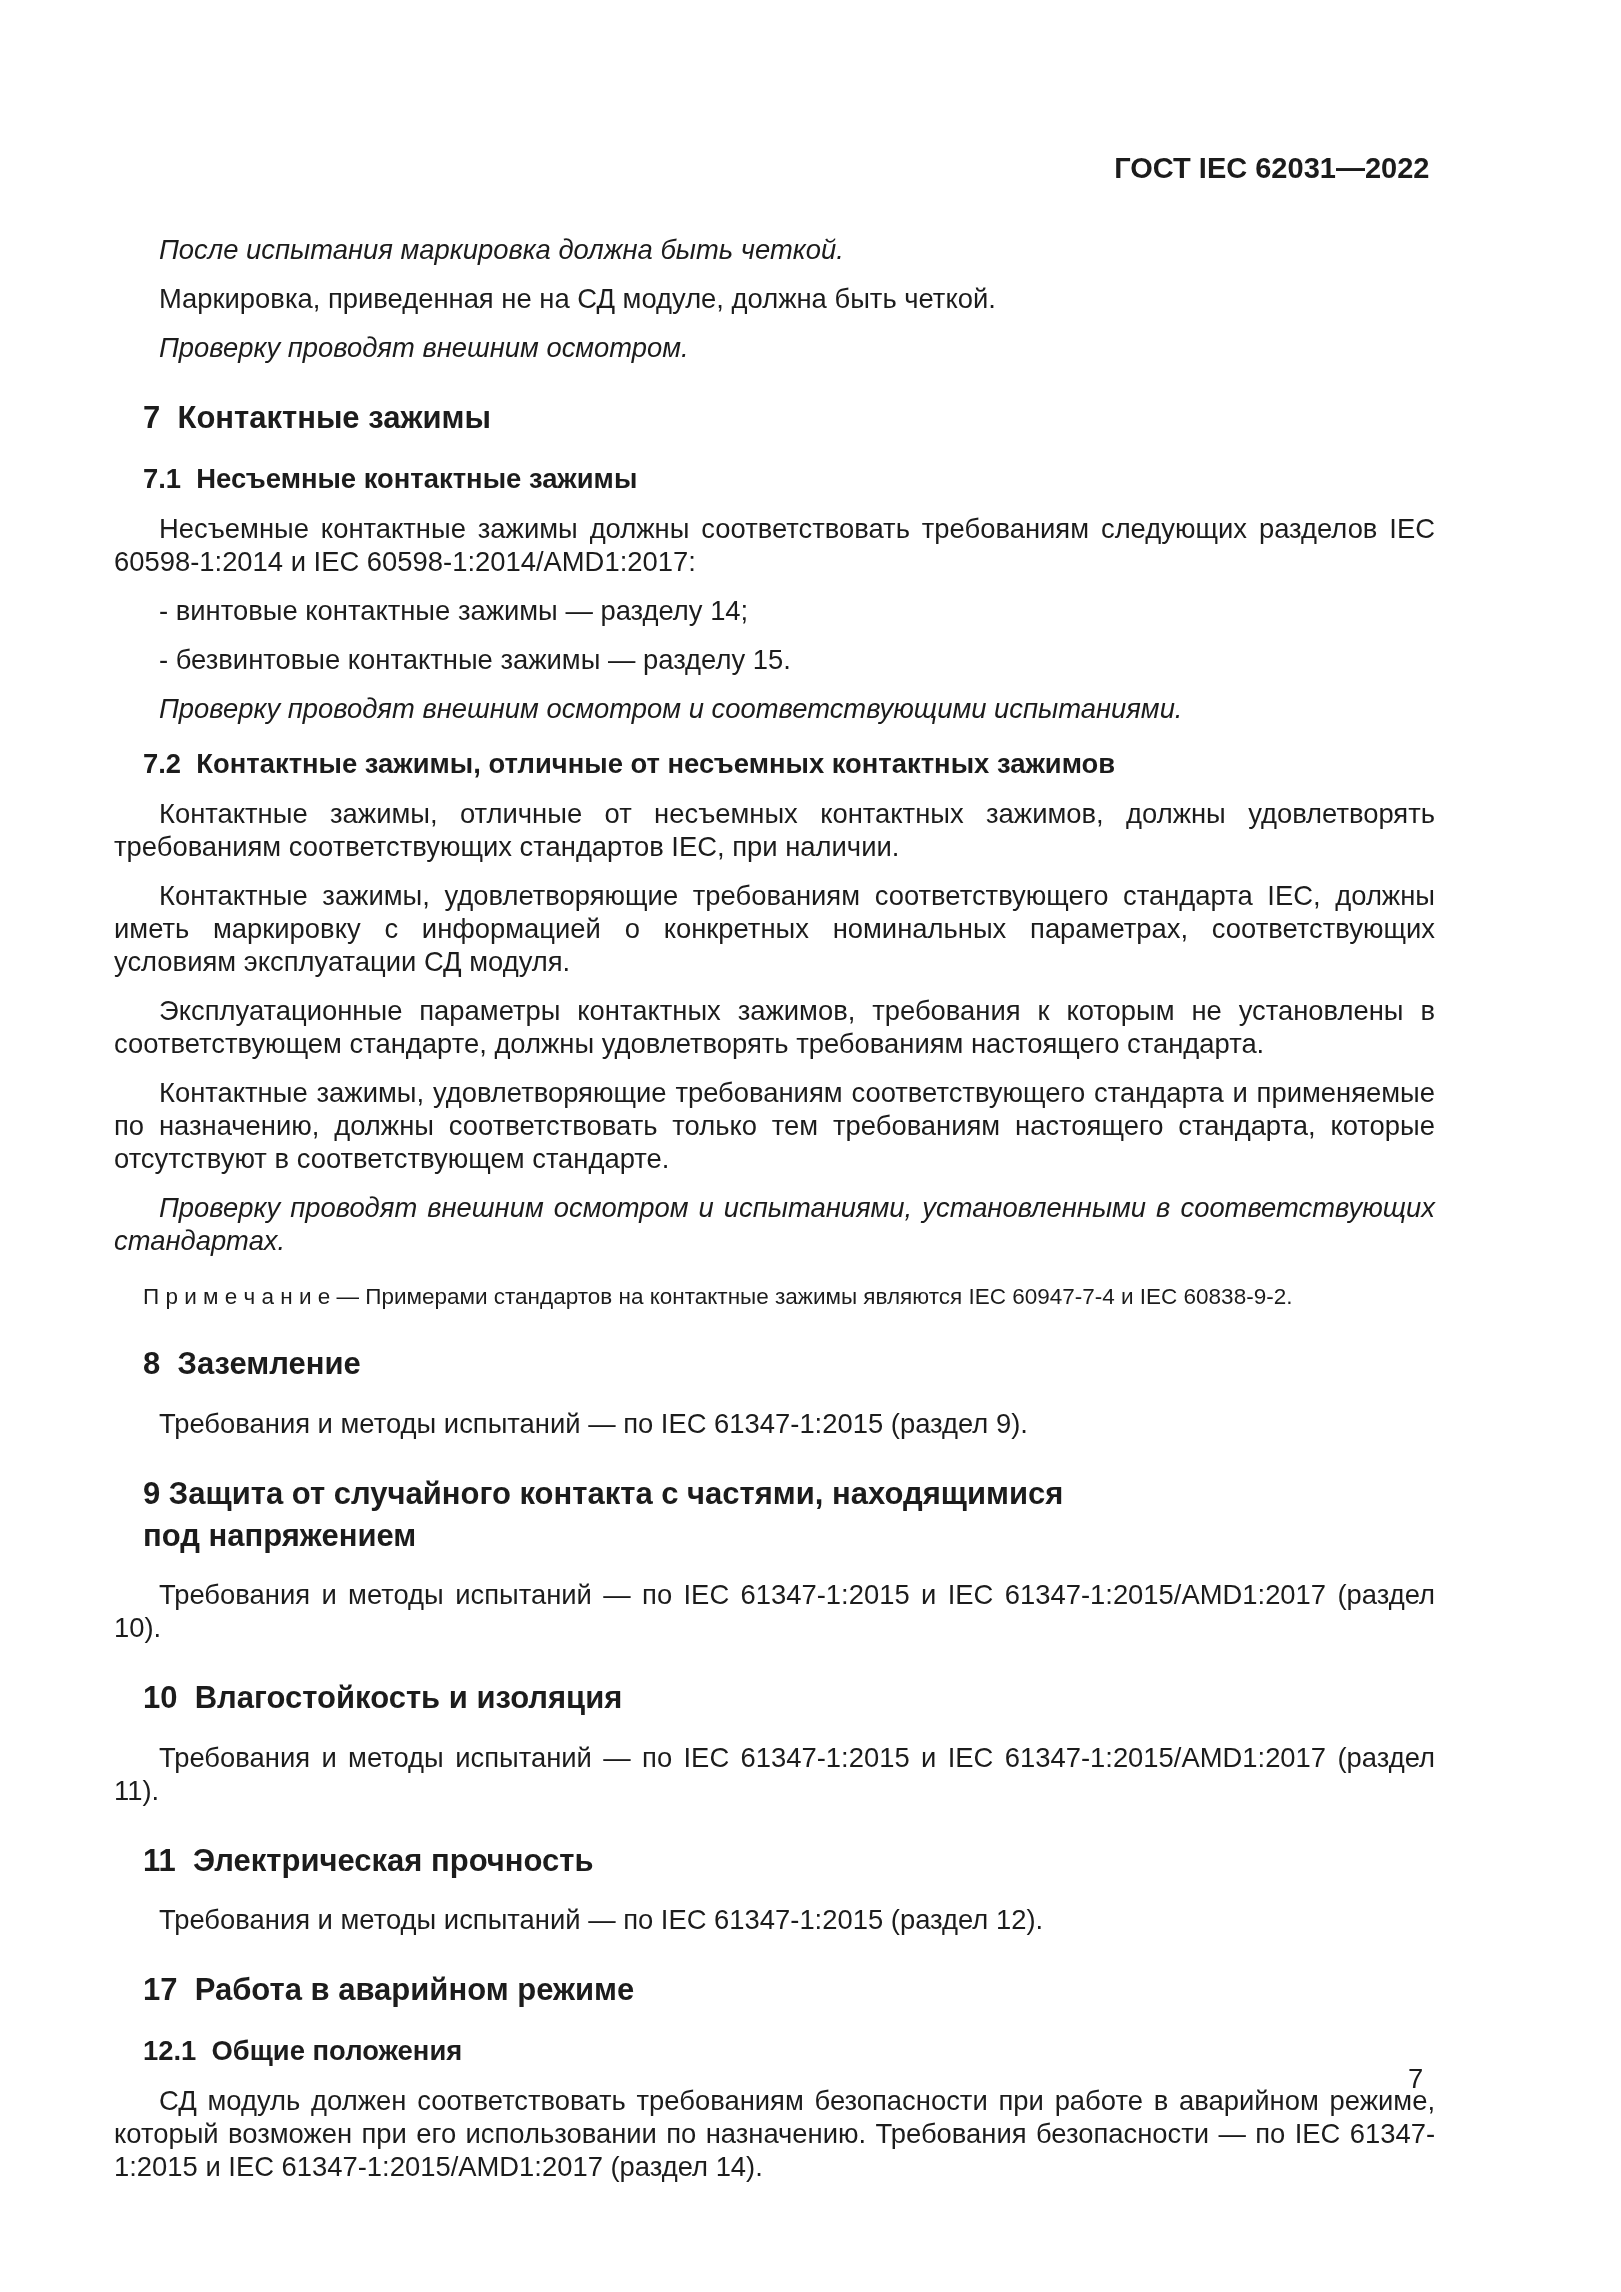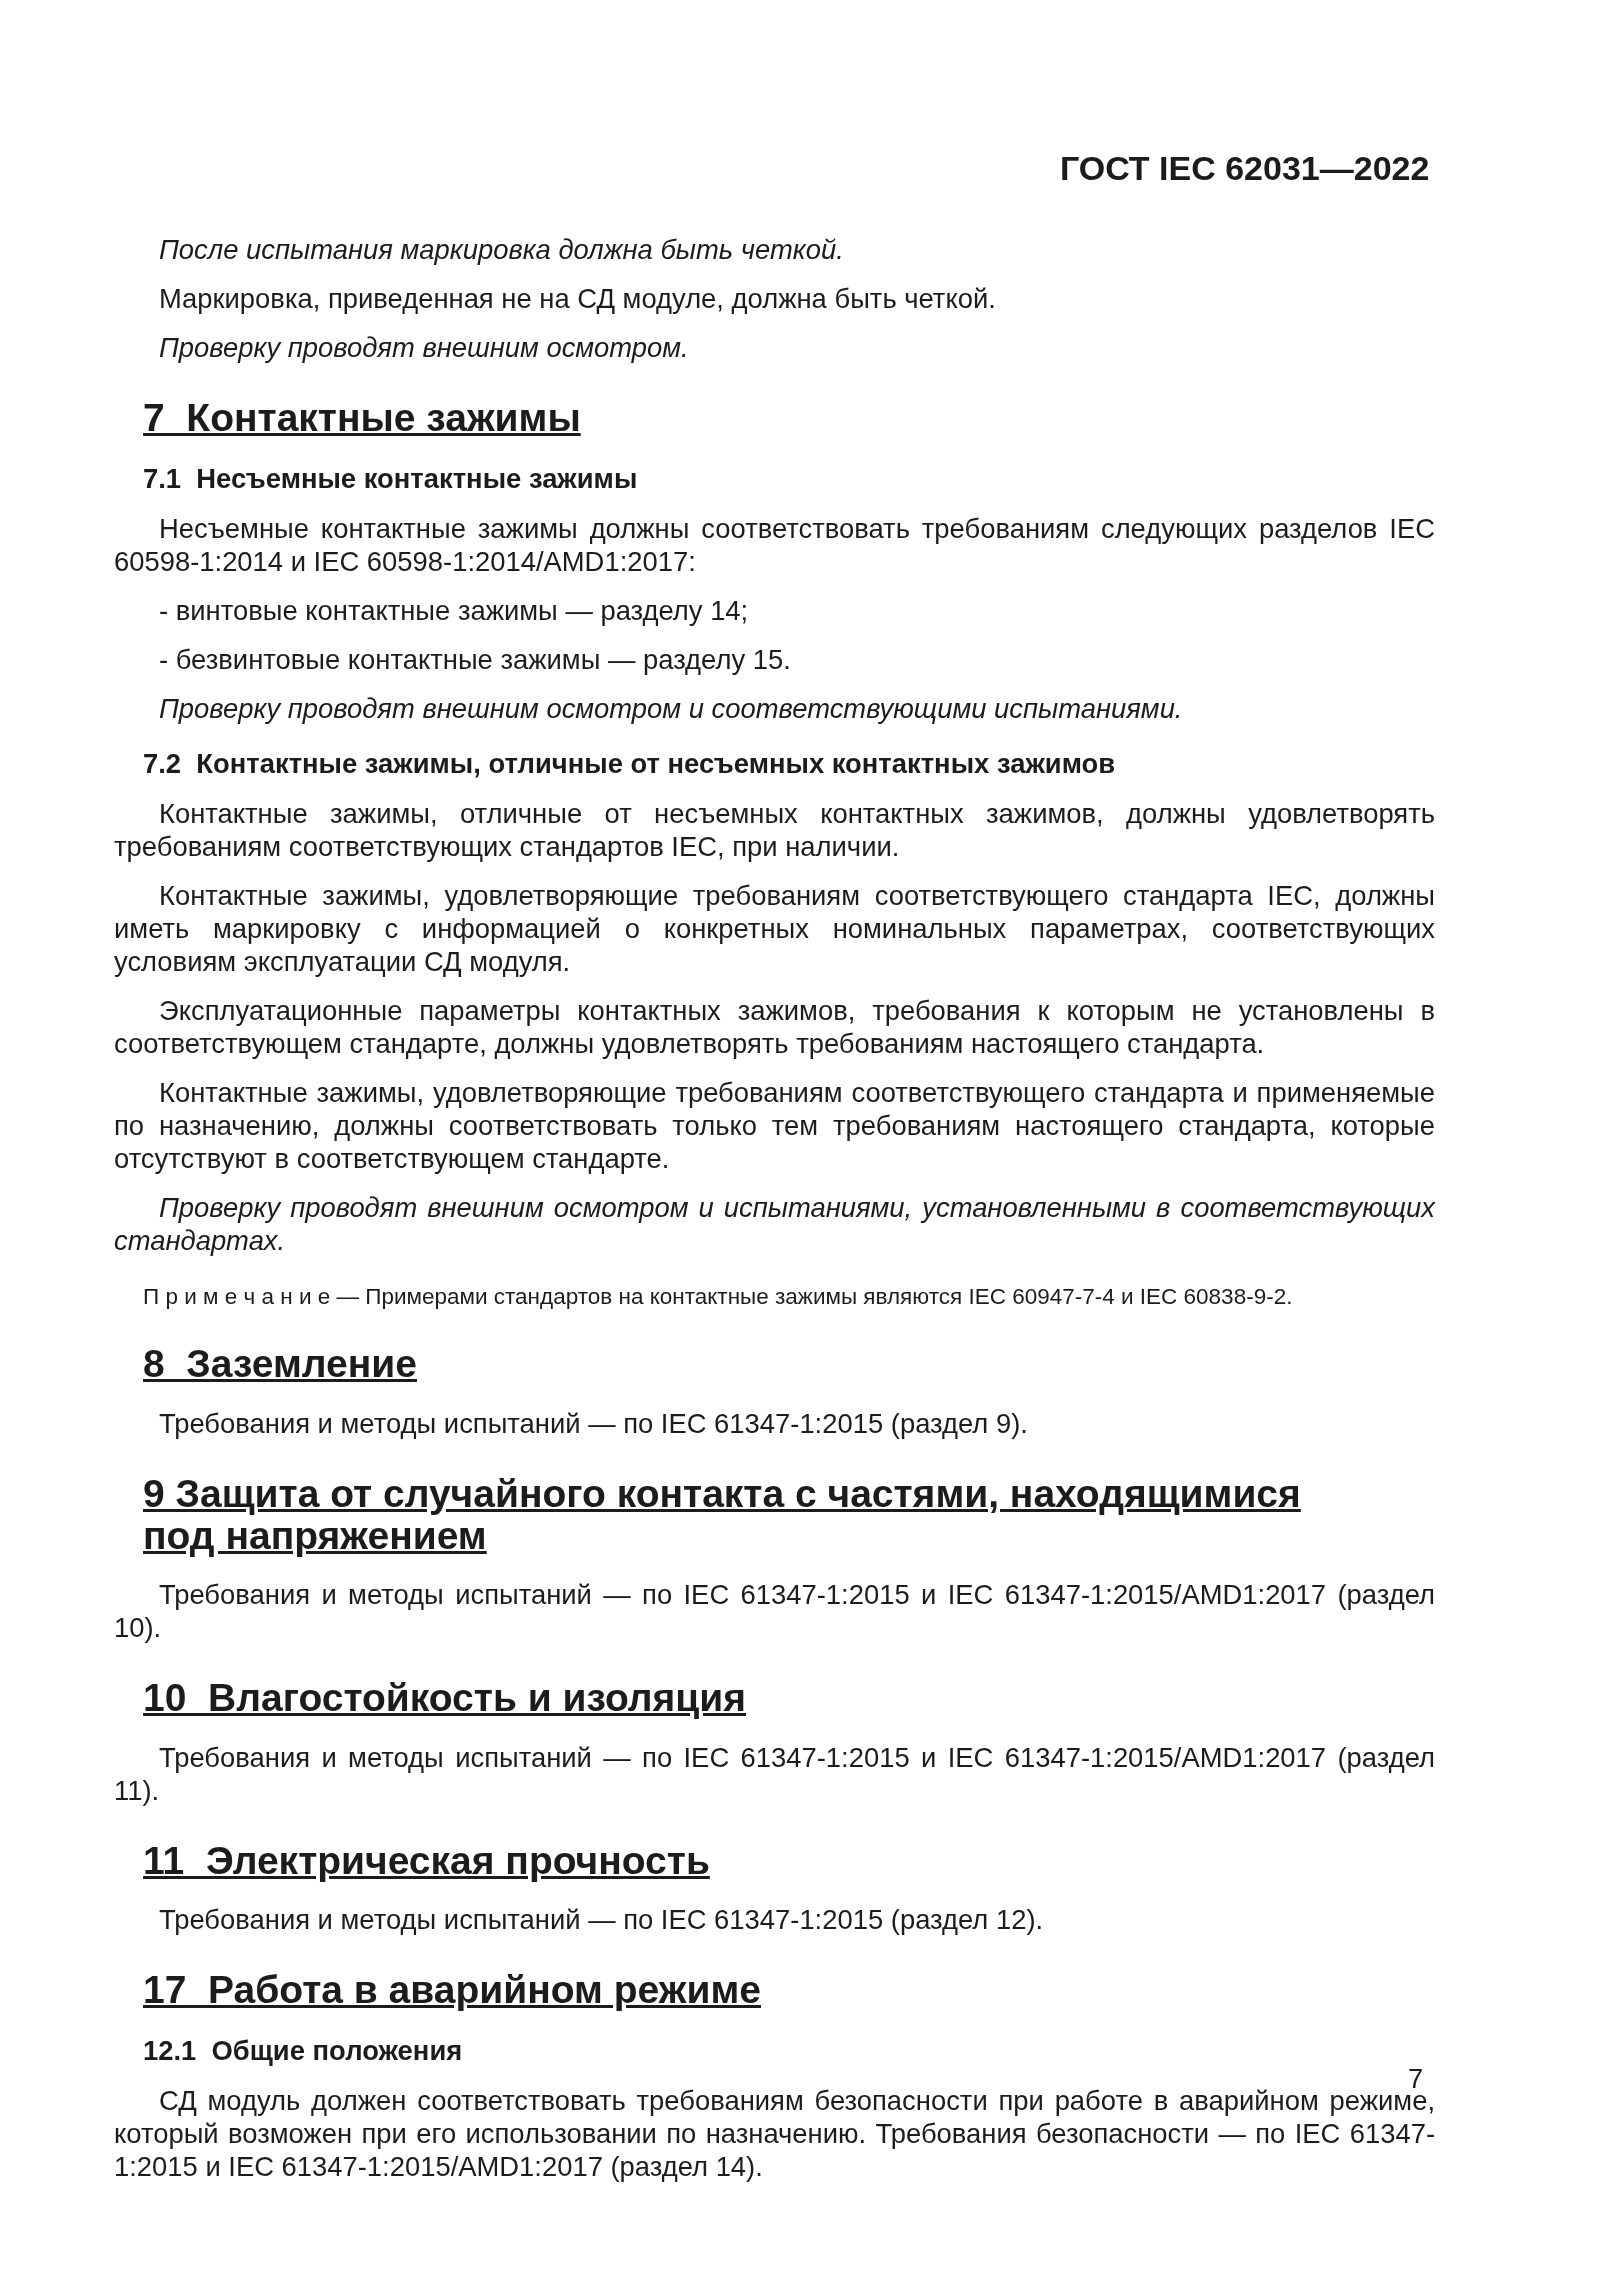--- a/index.html
+++ b/index.html
@@ -16,46 +16,45 @@
     font-family: "Liberation Sans", sans-serif;
     color: #1c1c1c;
   }
   .content {
     position: absolute;
     left: 98px;
     top: 152px;
     width: 1353px;
   }
   .running-header {
-    font-size: 34px;
+    font-size: 29px;
     line-height: 33px;
     font-weight: bold;
     text-align: right;
     padding-right: 21.6px;
     margin-bottom: 48px;
   }
   p.para {
     margin: 16px;
     font-size: 27.4px;
     line-height: 33px;
     text-align: justify;
     text-indent: 45px;
   }
   p.para.italic {
     font-style: italic;
   }
   h1.sec {
-    font-size: 39px;
+    font-size: 31px;
     line-height: 42px;
     font-weight: bold;
     margin: 33px 0 21.6px 0;
     padding-left: 45px;
     white-space: pre-wrap;
     text-align: left;
-    text-decoration: underline;
   }
   h2.subsec {
     font-size: 27.4px;
     line-height: 35px;
     font-weight: bold;
     margin: 21.6px 0 15.7px 0;
     padding-left: 45px;
     white-space: pre-wrap;
     text-align: left;
   }

